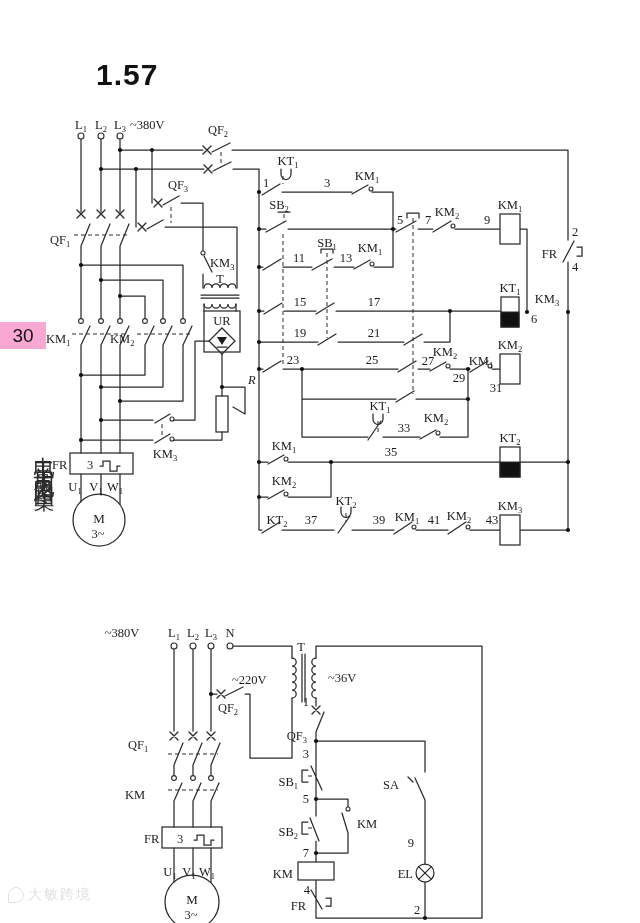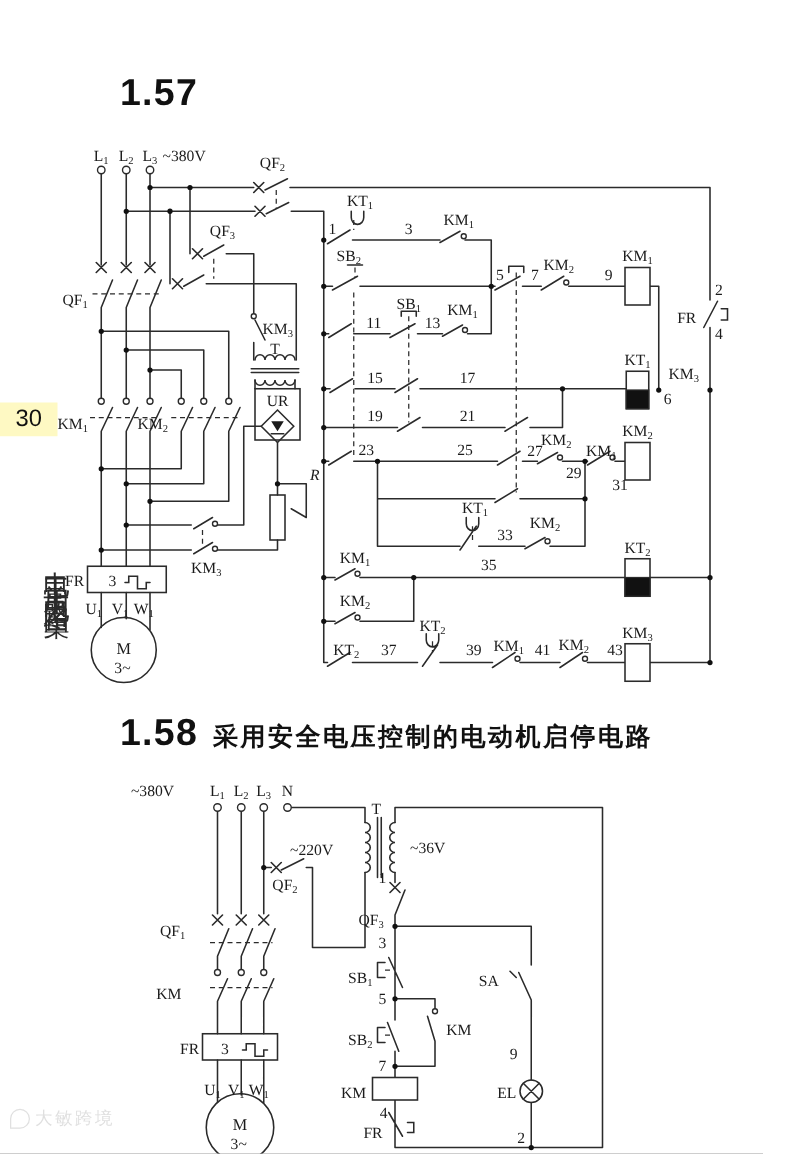--- a/index.html
+++ b/index.html
@@ -3,21 +3,21 @@
 <meta charset="utf-8">
 <style>
   html,body{margin:0;padding:0;background:#888;}
   .page{position:relative;width:640px;height:923px;background:#ffffff;overflow:hidden;
         font-family:"Liberation Sans","DejaVu Sans",sans-serif;}
   .sec-head{position:absolute;left:58px;display:flex;align-items:baseline;gap:12px;color:#111;margin-left:38px;}
   .sec-head .num{font-size:30px;font-weight:bold;letter-spacing:1px;}
   .sec-head .cn{font-size:20px;font-weight:bold;letter-spacing:2px;}
   .t57{top:58px;}
   .t58{top:570px;}
-  .side-tab{position:absolute;left:0;top:322px;width:46px;height:27px;background:#fef9c3;
+  .side-tab{position:absolute;left:0;top:322px;width:46px;height:27px;background:#f9a8d4;
             display:flex;align-items:center;justify-content:center;font-size:19px;color:#111;}
   .side-title{position:absolute;left:0;top:352px;width:46px;text-align:center;
               writing-mode:vertical-rl;letter-spacing:5px;font-size:21px;color:#2a2a2a;
               height:215px;margin:0 auto;left:12px;}
   .watermark{position:absolute;left:8px;top:886px;font-size:14px;color:#b9b9b9;opacity:.45;
              letter-spacing:2px;display:flex;align-items:center;gap:4px;text-align:center;}
   .wm-logo{display:inline-block;width:14px;height:14px;border:1.5px solid #bbb;border-radius:50% 50% 50% 0;}
   svg.diagram{position:absolute;left:0;top:0;}
   svg.diagram text{font-family:"Liberation Serif","DejaVu Serif",serif;fill:#1b1b1b;}
   .w{stroke:#2b2b2b;stroke-width:1.25;fill:none;stroke-linecap:round;}
@@ -311,24 +311,20 @@
           <text x="414" y="847" text-anchor="end" font-size="12.5"><tspan>9</tspan></text>
           <text x="413" y="878" text-anchor="end" font-size="12.5"><tspan>EL</tspan></text>
           <text x="417" y="914" text-anchor="middle" font-size="12.5"><tspan>2</tspan></text>
         </g>
     </g>
   </svg>
 
   <div class="sec-head t57">
     <span class="num">1.57</span>
   </div>
-  <div class="sec-head t58">
-    <span class="num">1.58</span>
-    <span class="cn">采用安全电压控制的电动机启停电路</span>
-  </div>
 
   <div class="side-tab">30</div>
   <div class="side-title">电工常用电路图集</div>
 
   <div class="watermark">
     <span class="wm-logo"></span>
     <span>大敏跨境</span>
   </div>
 </div>
 

